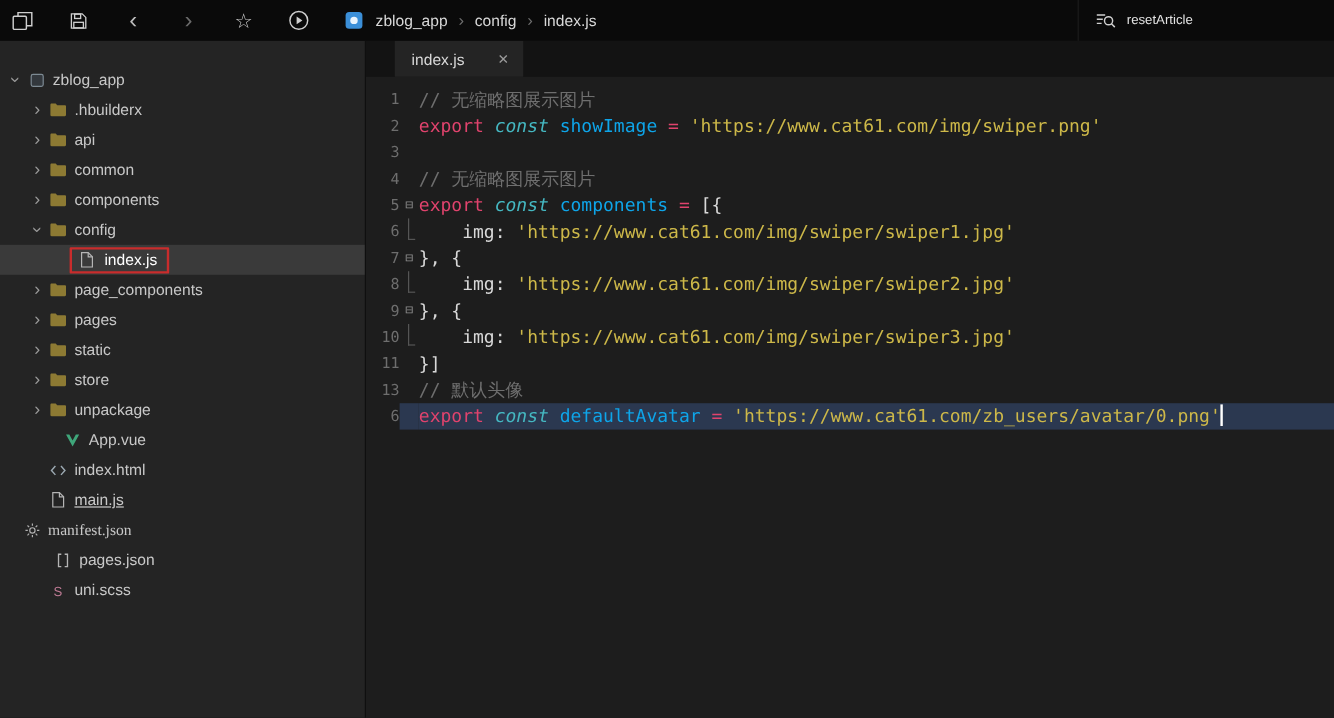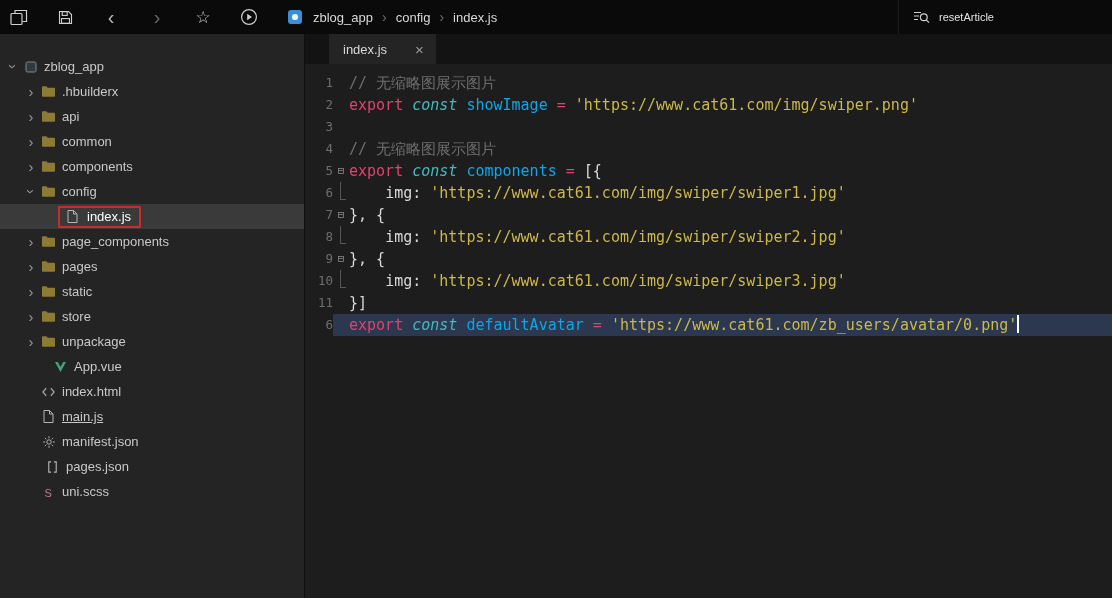--- a/index.html
+++ b/index.html
@@ -249,21 +249,21 @@
       <div class="tree-row" style="padding-left: 22px; text-decoration: underline;">
         <span class="chevron"></span>
         <span class="tree-icon">
           <svg width="13" height="15" viewBox="0 0 13 15" fill="none" stroke="#b5b5b5" stroke-width="1">
             <path d="M2 1.5 h5.5 l3.5 3.5 v8.5 h-9 z"></path>
             <path d="M7.5 1.5 v3.5 h3.5"></path>
           </svg>
         </span>
         <span class="tree-label">main.js</span>
       </div>
-      <div class="tree-row" style="padding-left: 22px;">
+      <div class="tree-row" style=" font-family: Liberation Serif, serif;">
         <span class="chevron"></span>
         <span class="tree-icon">
           <svg width="14" height="14" viewBox="0 0 14 14" fill="none" stroke="#b0b0b0" stroke-width="1">
             <circle cx="7" cy="7" r="2.2"></circle>
             <path d="M7 1.2 v2 M7 10.8 v2 M1.2 7 h2 M10.8 7 h2 M2.9 2.9 l1.4 1.4 M9.7 9.7 l1.4 1.4 M11.1 2.9 L9.7 4.3 M4.3 9.7 L2.9 11.1"></path>
           </svg>
         </span>
         <span class="tree-label">manifest.json</span>
       </div>
       <div class="tree-row" style="padding-left: 26px;">
@@ -299,15 +299,16 @@
       <div class="code-line"><span class="ln">2</span><span class="fold"></span><span class="lc"><span class="tk-kw">export </span><span class="tk-kw2">const </span><span class="tk-id">showImage </span><span class="tk-op">= </span><span class="tk-str">'https://www.cat61.com/img/swiper.png'</span></span></div>
       <div class="code-line"><span class="ln">3</span><span class="fold"></span><span class="lc"></span></div>
       <div class="code-line"><span class="ln">4</span><span class="fold"></span><span class="lc"><span class="tk-cm">// 无缩略图展示图片</span></span></div>
       <div class="code-line"><span class="ln">5</span><span class="fold">⊟</span><span class="lc"><span class="tk-kw">export </span><span class="tk-kw2">const </span><span class="tk-id">components </span><span class="tk-op">= </span><span class="tk-pn">[{</span></span></div>
       <div class="code-line"><span class="ln">6</span><span class="fold fold-line"></span><span class="lc"><span class="tk-pl">    </span><span class="tk-prop">img</span><span class="tk-pn">: </span><span class="tk-str">'https://www.cat61.com/img/swiper/swiper1.jpg'</span></span></div>
       <div class="code-line"><span class="ln">7</span><span class="fold">⊟</span><span class="lc"><span class="tk-pn">}, {</span></span></div>
       <div class="code-line"><span class="ln">8</span><span class="fold fold-line"></span><span class="lc"><span class="tk-pl">    </span><span class="tk-prop">img</span><span class="tk-pn">: </span><span class="tk-str">'https://www.cat61.com/img/swiper/swiper2.jpg'</span></span></div>
       <div class="code-line"><span class="ln">9</span><span class="fold">⊟</span><span class="lc"><span class="tk-pn">}, {</span></span></div>
       <div class="code-line"><span class="ln">10</span><span class="fold fold-line"></span><span class="lc"><span class="tk-pl">    </span><span class="tk-prop">img</span><span class="tk-pn">: </span><span class="tk-str">'https://www.cat61.com/img/swiper/swiper3.jpg'</span></span></div>
       <div class="code-line"><span class="ln">11</span><span class="fold"></span><span class="lc"><span class="tk-pn">}]</span></span></div>
+      <div class="code-line"><span class="ln">13</span><span class="fold"></span><span class="lc"><span class="tk-cm">// 默认头像</span></span></div>
       <div class="code-line active"><span class="ln">6</span><span class="fold"></span><span class="lc"><span class="tk-kw">export </span><span class="tk-kw2">const </span><span class="tk-id">defaultAvatar </span><span class="tk-op">= </span><span class="tk-str">'https://www.cat61.com/zb_users/avatar/0.png'</span><span class="cursor"></span></span></div>
     </div>
 </div>
 
 </body></html>

